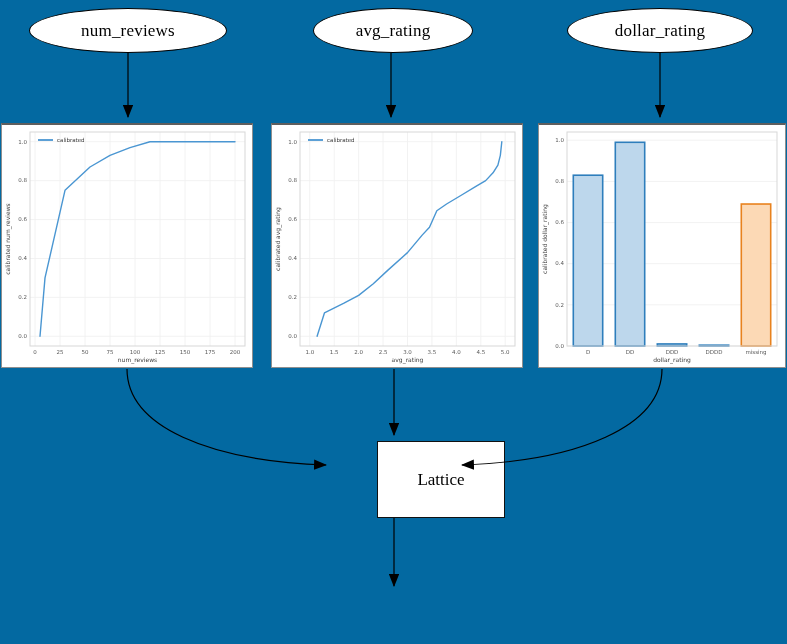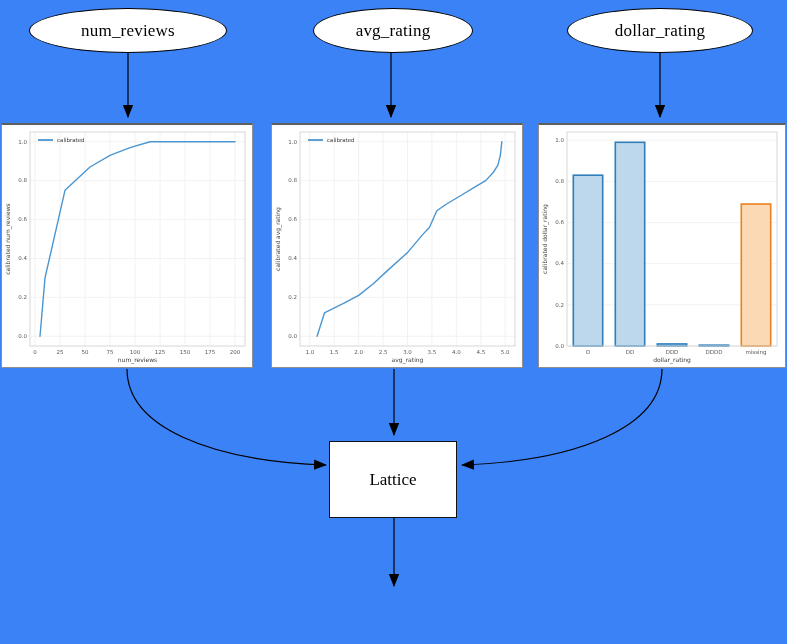--- a/index.html
+++ b/index.html
@@ -1,28 +1,28 @@
 <!DOCTYPE html>
 <html><head>
 <meta charset="utf-8">
 <style>
   html,body{margin:0;padding:0;background:#ffffff;}
   #canvas{
-    position:relative;width:787px;height:644px;background:#3b82f6;
+    position:relative;width:787px;height:644px;background:#0369a1;
     font-family:"Liberation Serif","DejaVu Serif",serif;overflow:hidden;
   }
   .node-ellipse{
     position:absolute;border:1.4px solid #000;border-radius:50%;
     display:flex;align-items:center;justify-content:center;
     background:#fff;box-sizing:border-box;
   }
   .node-ellipse span{font-size:17px;color:#000;letter-spacing:.2px;}
   .node-box{
     position:absolute;border:1.6px solid #111;display:flex;align-items:center;
-    justify-content:center;background:#fff;box-sizing:border-box;
+    justify-content:center;background:#fff;box-sizing:border-box;margin-left:48px;
   }
   .node-box span{font-size:17px;color:#000;}
   .plot-box{
     position:absolute;background:#fff;box-sizing:border-box;
     border:1px solid #8f8f8f;border-top:2.5px solid #5e5e5e;
   }
   .plot-box svg{display:block;}
   #edge-layer{position:absolute;left:0;top:0;pointer-events:none;z-index:5;}
 </style>
 </head>

